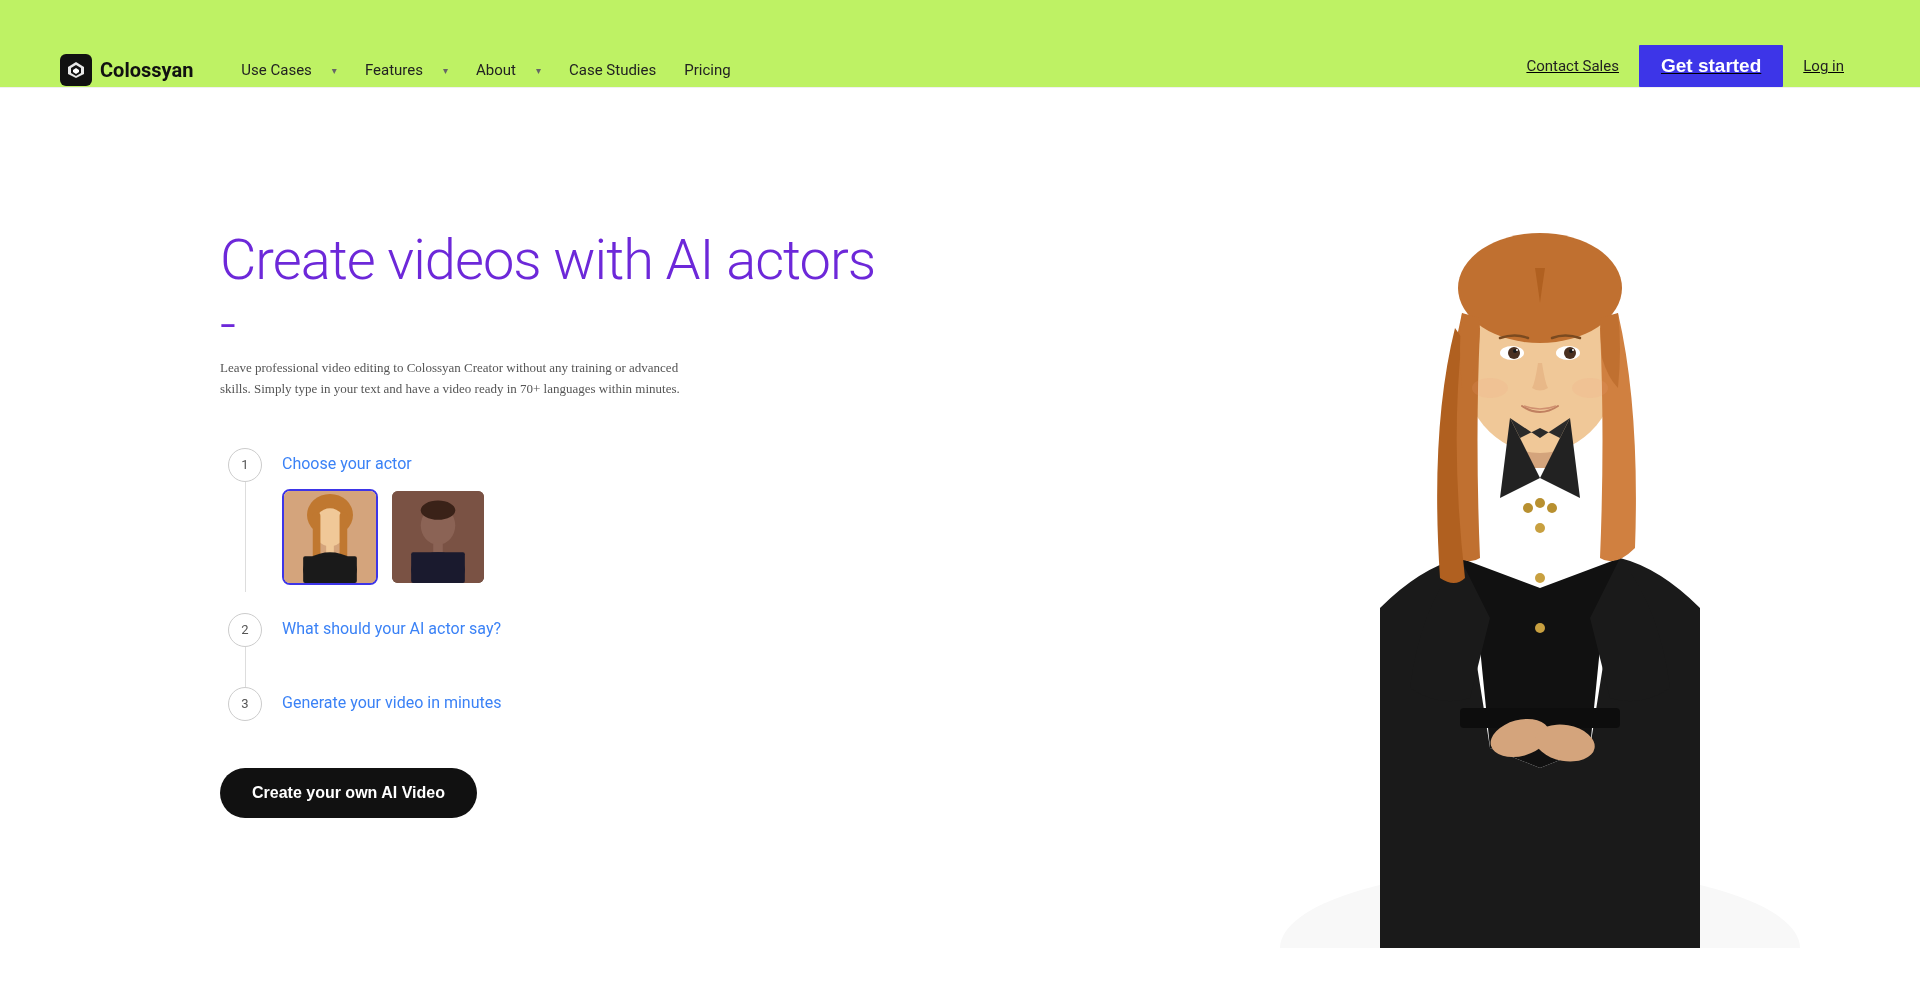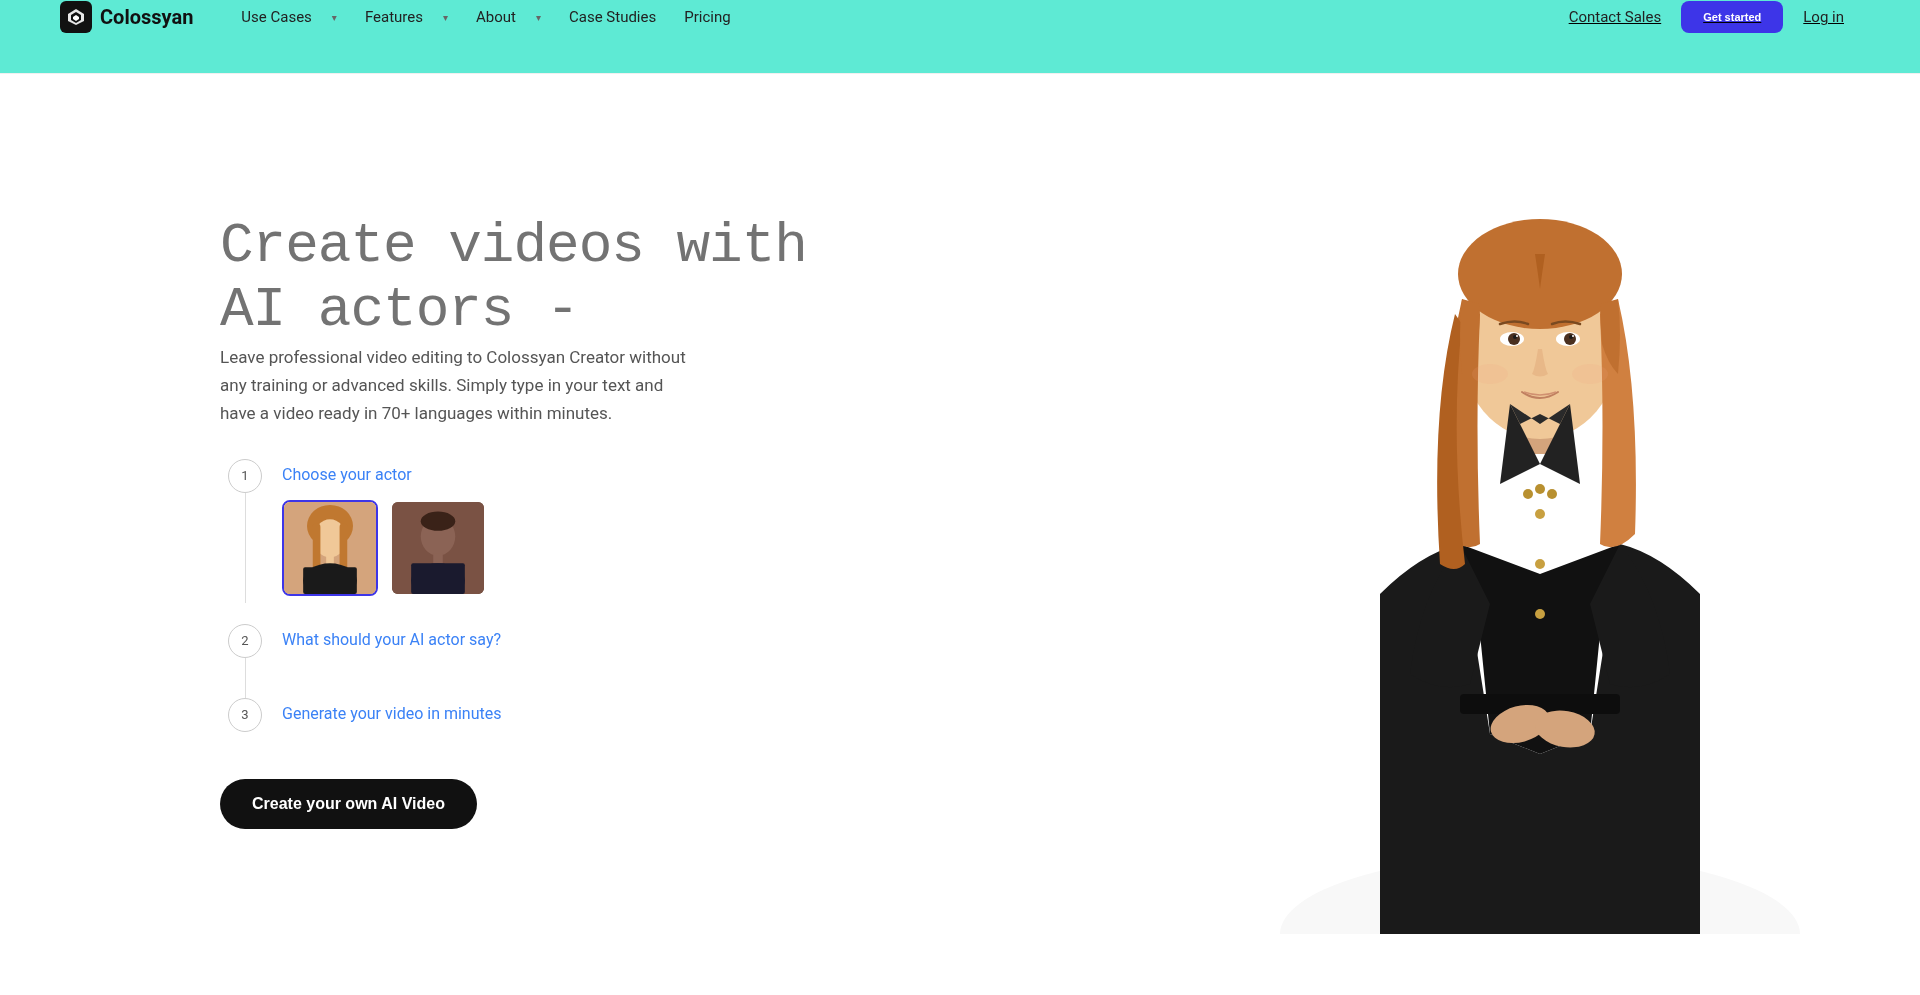--- a/index.html
+++ b/index.html
@@ -7,28 +7,28 @@
       font-family: -apple-system, BlinkMacSystemFont, 'Segoe UI', Roboto, sans-serif;
       background: #ffffff;
       width: 1920px;
       min-height: 995px;
       overflow-x: hidden;
     }
 
     
     .navbar {
       display: flex;
-      align-items: flex-start;
+      align-items: flex-end;
       justify-content: space-between;
       padding: 0 60px;
-      height: 74px;
+      height: 88px;
       border-bottom: 1px solid #f0f0f0;
       position: sticky;
       top: 0;
-      background: #5eead4;
+      background: #bef264;
       z-index: 100;
     }
     .nav-left {
       display: flex;
       align-items: center;
       gap: 36px;
     }
     .logo {
       display: flex;
       align-items: center;
@@ -82,22 +82,22 @@
       color: #222;
       cursor: pointer;
       padding: 8px 16px;
       border-radius: 6px;
     }
     .btn-get-started {
       background: #3d35e8;
       color: #fff;
       border: none;
       padding: 10px 22px;
-      border-radius: 8px;
-      font-size: 11px;
+      border-radius: 1px;
+      font-size: 19px;
       font-weight: 600;
       cursor: pointer;
     }
     .btn-login {
       font-size: 15px;
       color: #222;
       cursor: pointer;
       padding: 8px 16px;
     }
 
@@ -112,39 +112,39 @@
       overflow: hidden;
     }
     .hero-left {
       max-width: 680px;
       padding-top: 60px;
       flex-shrink: 0;
     }
     .hero-title-light {
       font-size: 56px;
       font-weight: 300;
-      color: #737373;
+      color: #6d28d9;
       line-height: 1.15;
       letter-spacing: -1px;
-      font-family: Liberation Mono, monospace;
     }
     .hero-title-bold {
       font-size: 56px;
       font-weight: 700;
       color: #111;
       line-height: 1.15;
       letter-spacing: -1px;
       margin-bottom: 28px;
     }
     .hero-subtitle {
-      font-size: 17px;
+      font-size: 13px;
       color: #555;
       line-height: 1.65;
       max-width: 480px;
-      margin-bottom: 32px;
+      margin-bottom: 48px;
+      font-family: Liberation Serif, serif;
     }
 
     
     .steps {
       display: flex;
       flex-direction: column;
       gap: 0;
       position: relative;
       margin-left: 8px;
     }

